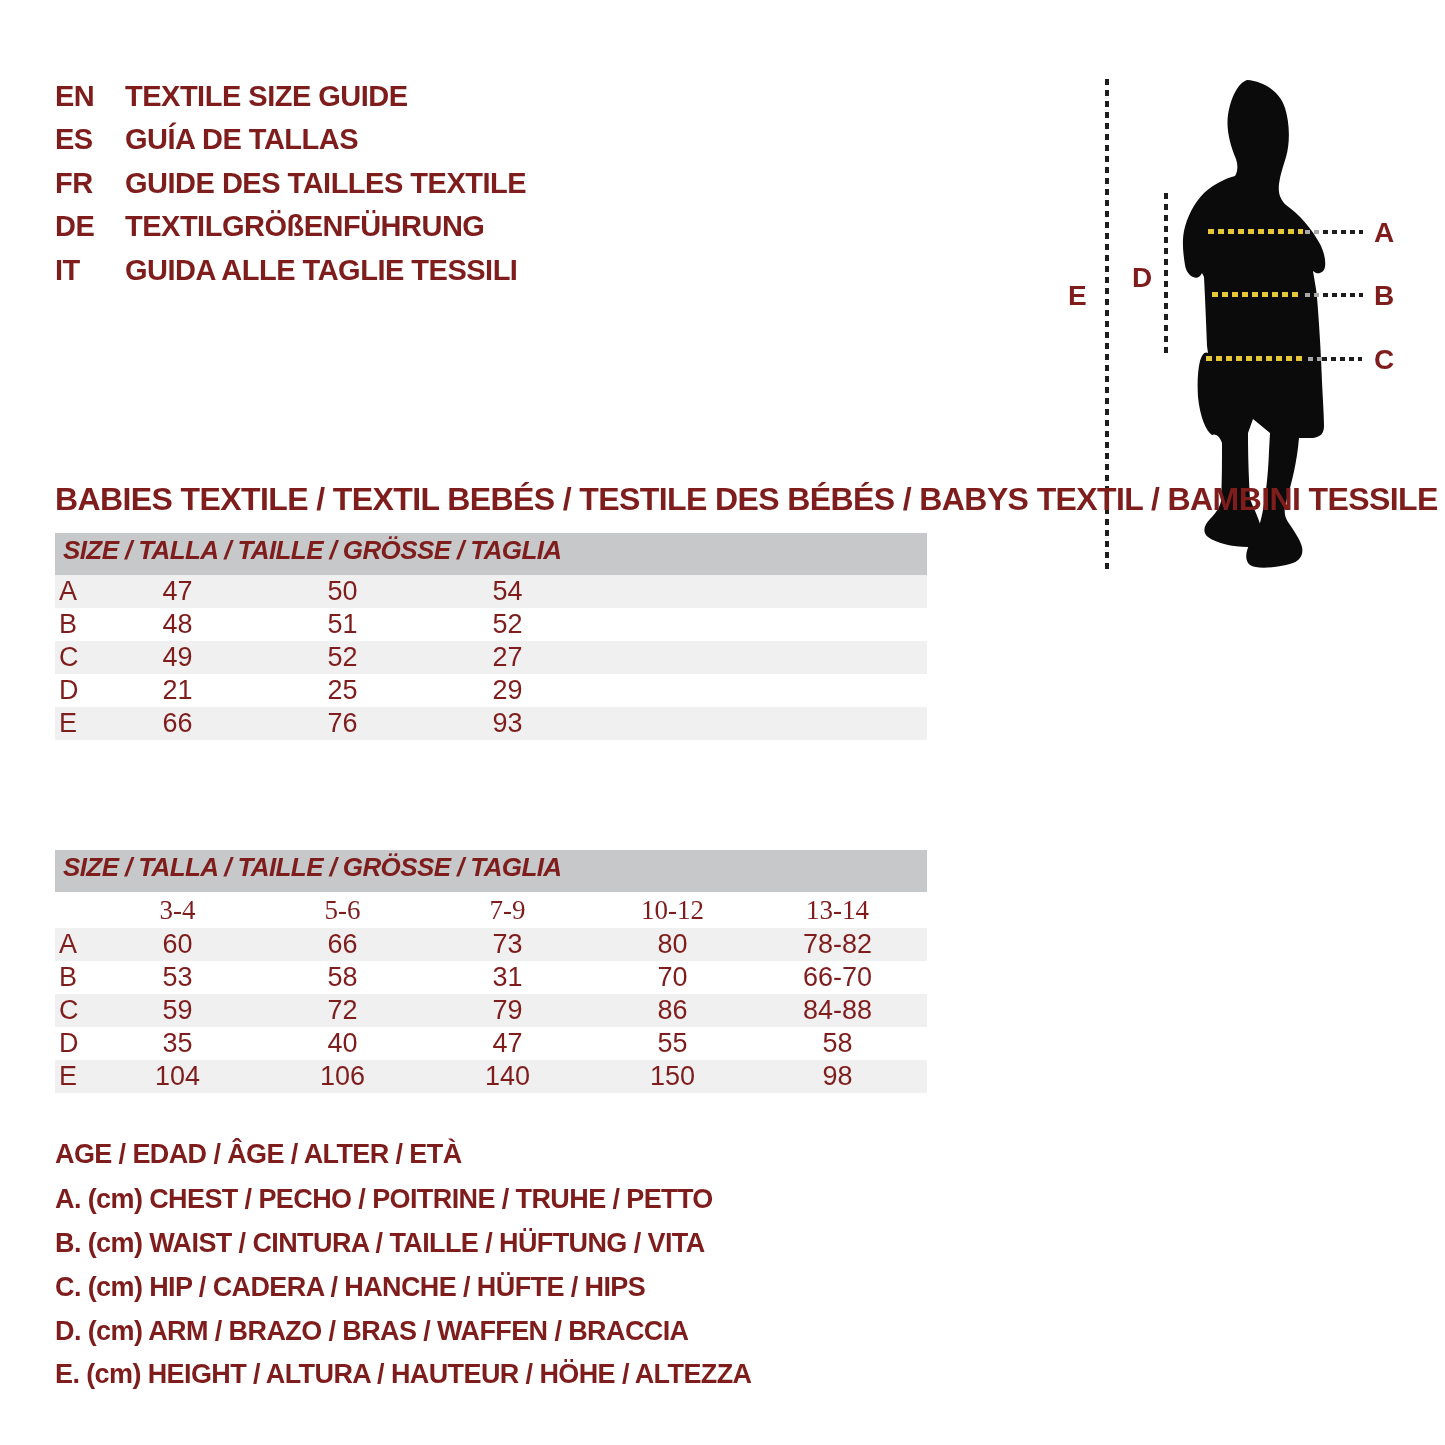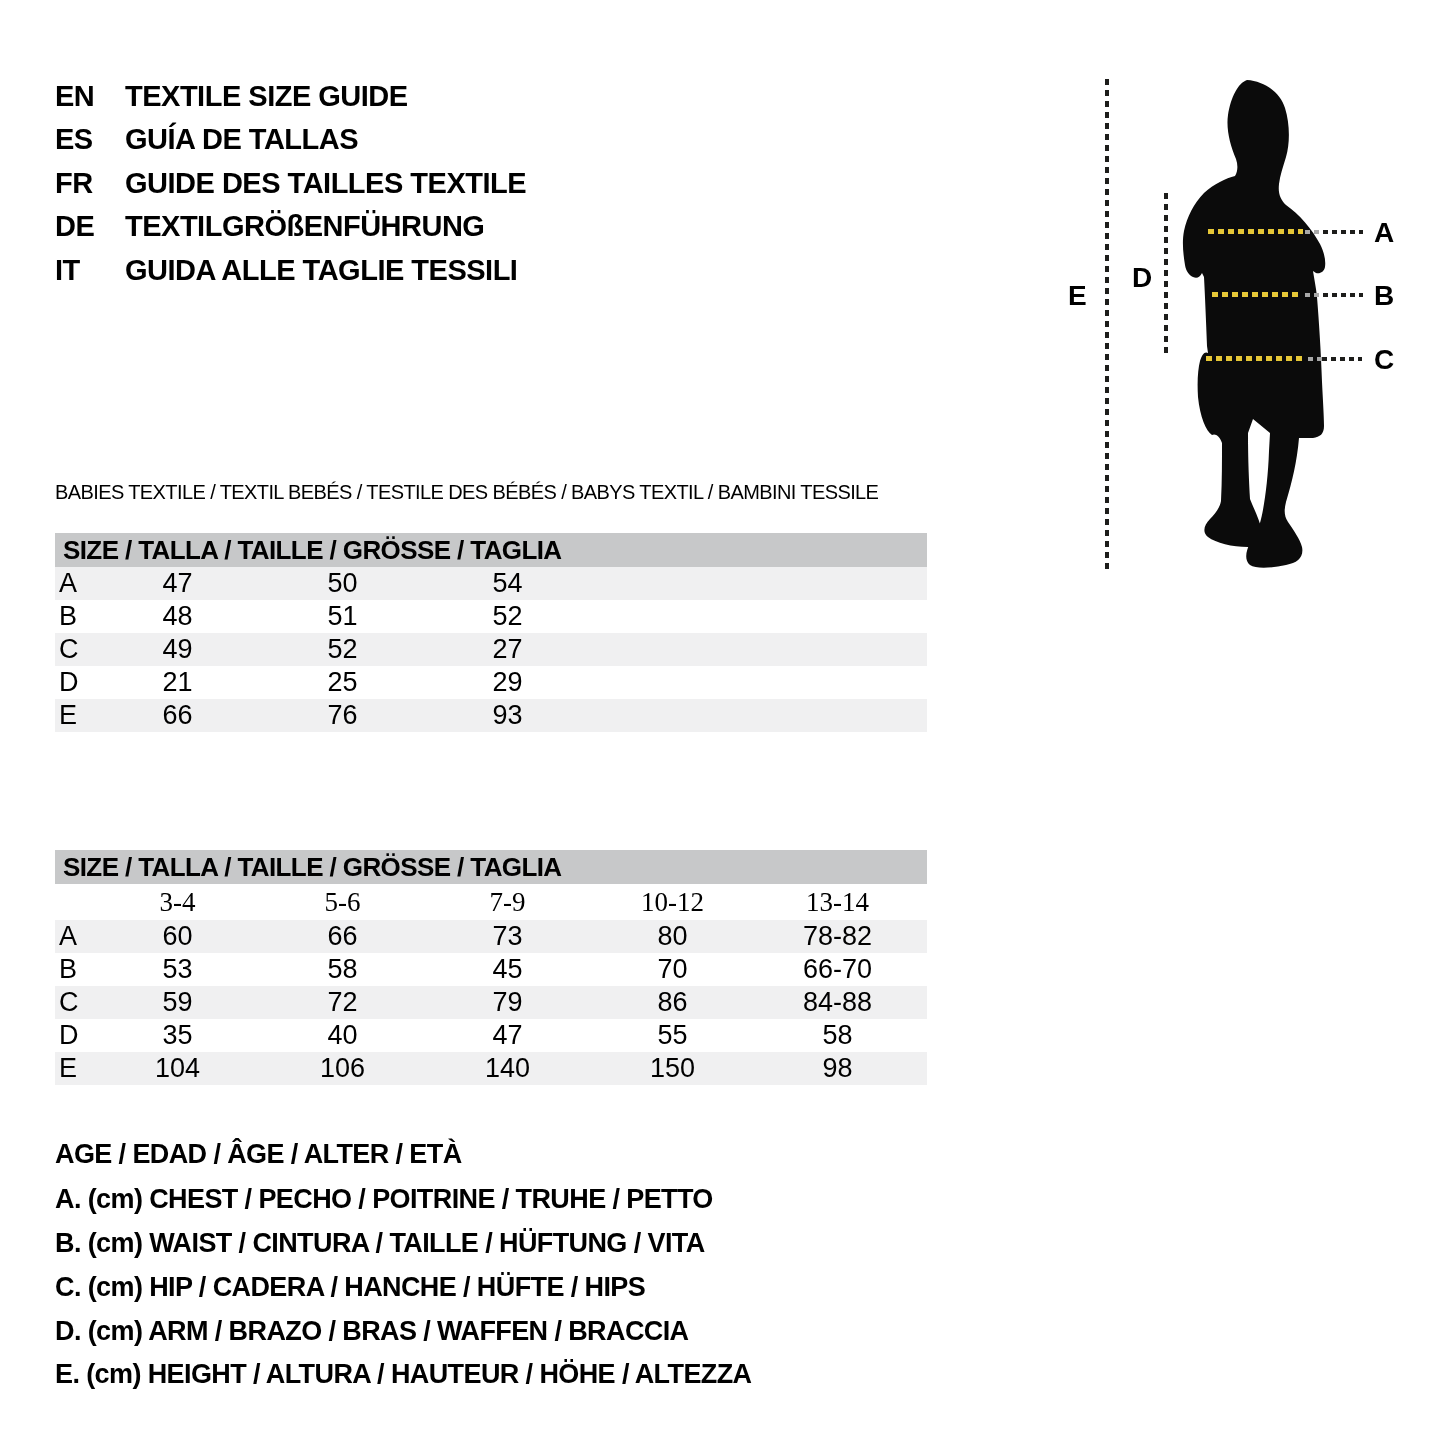--- a/index.html
+++ b/index.html
@@ -1,34 +1,34 @@
 <!DOCTYPE html>
 <html><head>
 <meta charset="utf-8">
 <style>
   html,body { margin:0; padding:0; background:#ffffff; }
   #canvas {
     position:relative; width:1445px; height:1445px; background:#ffffff;
-    font-family:"Liberation Sans", sans-serif; color:#000000; overflow:hidden;
+    font-family:"Liberation Sans", sans-serif; color:#7f1d1d; overflow:hidden;
   }
   .abs { position:absolute; }
 
   
   .lang-row { position:absolute; left:55px; height:32px; line-height:32px;
               font-size:29px; font-weight:bold; letter-spacing:-0.5px; white-space:nowrap; }
   .lang-code { display:inline-block; width:70px; }
 
   
-  .sec-title { position:absolute; left:55px; font-size:20px; font-weight:normal;
+  .sec-title { position:absolute; left:55px; font-size:32px; font-weight:bold;
                letter-spacing:-0.6px; white-space:nowrap; }
 
   
   .stable { position:absolute; left:55px; width:872px; }
-  .thead  { height:34px; background:#c7c8c9; font-size:26px; font-weight:bold;
-            line-height:35px; padding-left:8px; letter-spacing:-0.6px; box-sizing:border-box; }
+  .thead  { height:42px; background:#c7c8c9; font-size:26px; font-weight:bold;
+            line-height:35px; padding-left:8px; letter-spacing:-0.6px; box-sizing:border-box;font-style:italic; }
   .colrow { display:flex; height:33px; line-height:33px; font-size:27px; }
   .colrow.tall { height:36px; line-height:36px;font-family:Liberation Serif, serif; }
   .trow   { display:flex; height:33px; line-height:33px; font-size:27px; }
   .trow.alt { background:#f0f0f1; }
   .cell.lab { width:40px; padding-left:4px; box-sizing:border-box; }
   .cell.c   { width:165px; text-align:center; }
 
   
   .legend-line { position:absolute; left:55px; height:30px; line-height:30px;
                  font-size:27px; font-weight:bold; letter-spacing:-0.6px; white-space:nowrap; }
@@ -183,21 +183,21 @@
       <div class="cell c">60</div>
       <div class="cell c">66</div>
       <div class="cell c">73</div>
       <div class="cell c">80</div>
       <div class="cell c">78-82</div>
     </div>
     <div class="trow">
       <div class="cell lab">B</div>
       <div class="cell c">53</div>
       <div class="cell c">58</div>
-      <div class="cell c">45</div>
+      <div class="cell c">31</div>
       <div class="cell c">70</div>
       <div class="cell c">66-70</div>
     </div>
     <div class="trow alt">
       <div class="cell lab">C</div>
       <div class="cell c">59</div>
       <div class="cell c">72</div>
       <div class="cell c">79</div>
       <div class="cell c">86</div>
       <div class="cell c">84-88</div>

